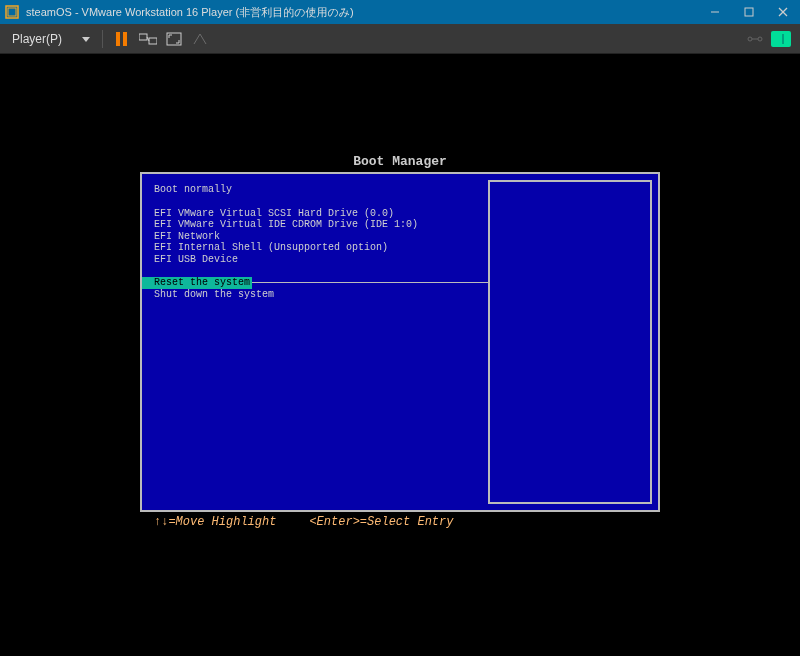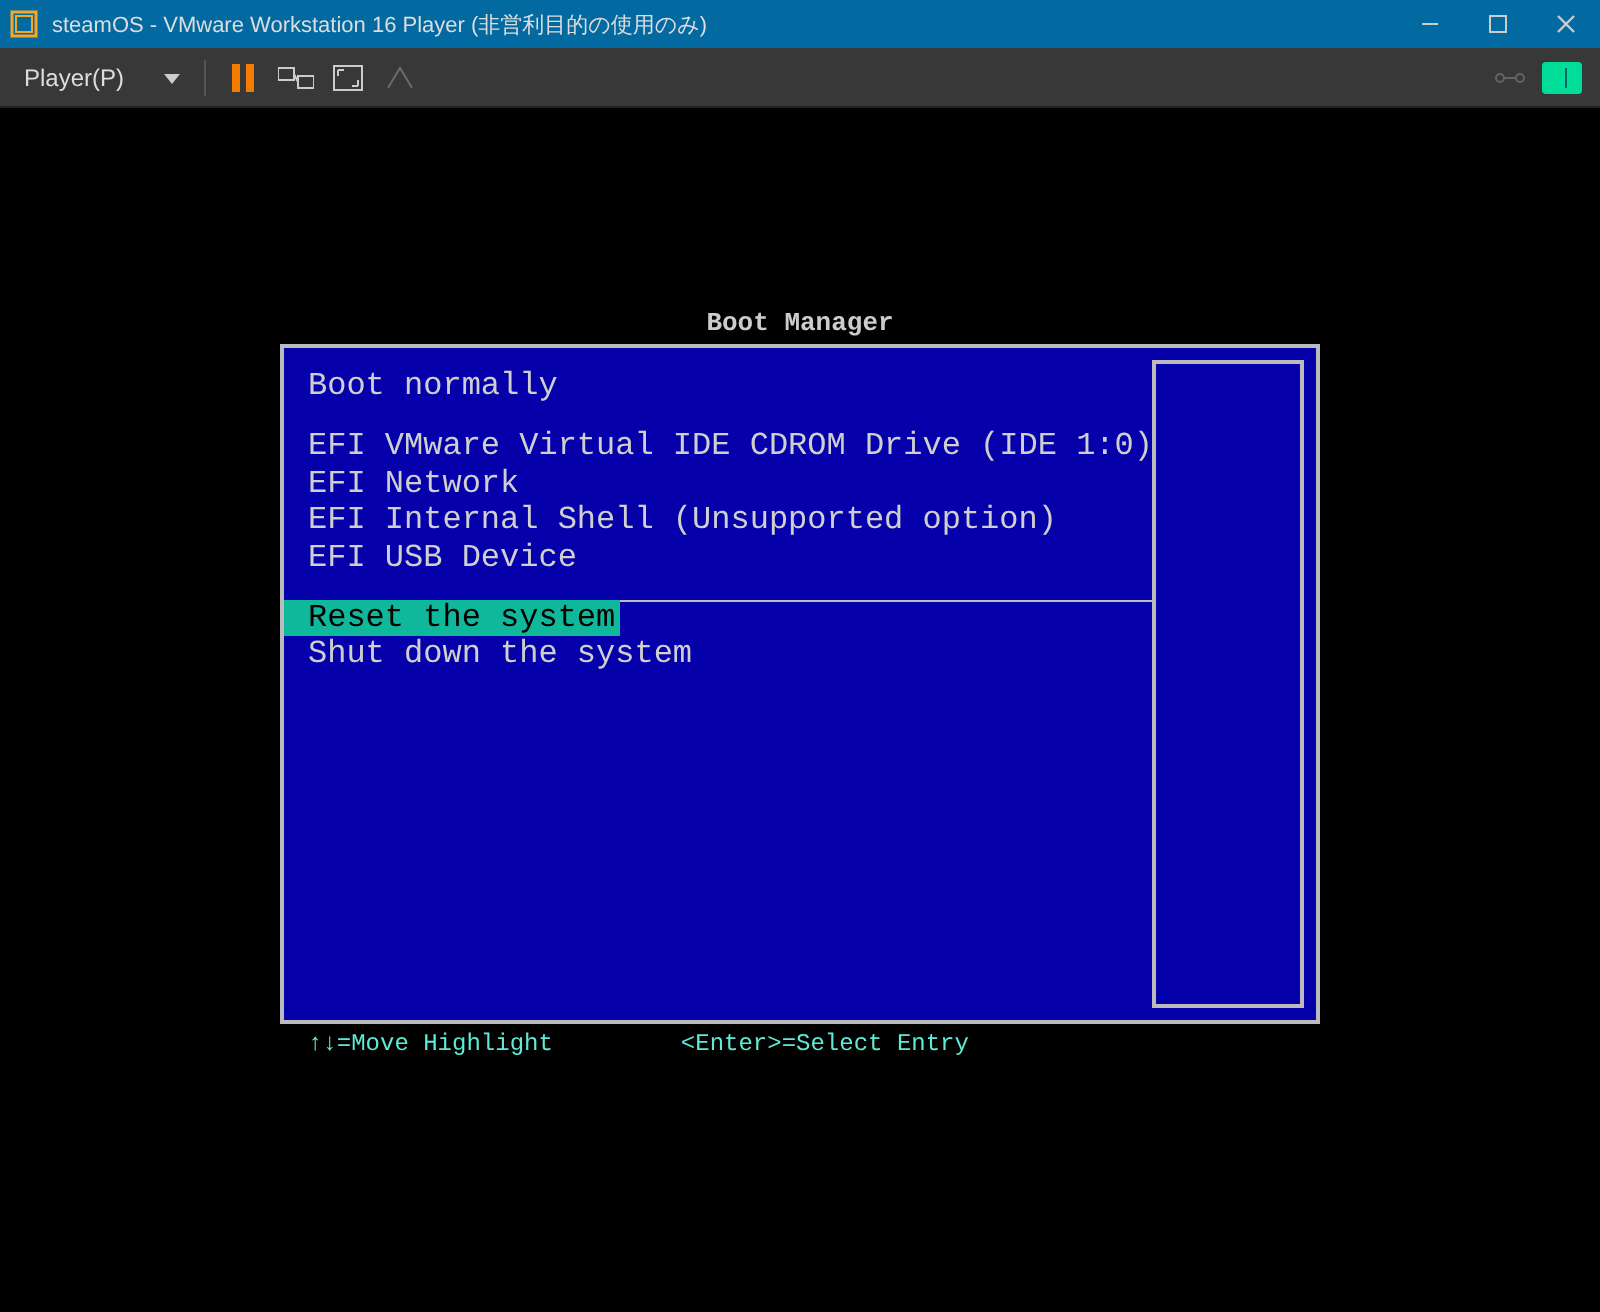--- a/index.html
+++ b/index.html
@@ -85,32 +85,32 @@
     background: #0500aa;
     border: 2px solid #bbb;
     height: 340px;
     display: flex;
     position: relative;
   }
   .boot-left {
     flex: 1 1 auto;
     padding: 10px 0 0 12px;
     font-family: "Courier New", monospace;
-    font-size: 16px;
+    font-size: 10px;
     color: #cfcfcf;
     line-height: 1.15;
   }
   .boot-left .item {
     white-space: pre;
     padding: 0 0;
   }
   .boot-left .gap { height: 12px; }
   .boot-left .selected-line {
     display: flex;
-    align-items: flex-start;
+    align-items: center;
     margin-left: -12px;
   }
   .boot-left .selected-line .sel-text {
     background: #0fb89b;
     color: #000;
     padding: 0 2px 0 12px;
     white-space: pre;
     flex: 0 0 auto;
   }
   .boot-left .selected-line .rule {
@@ -121,27 +121,28 @@
   }
   .boot-right {
     width: 164px;
     border-left: 2px solid #bbb;
     margin: 6px 6px 6px 0;
     border-top: 2px solid #bbb;
     border-right: 2px solid #bbb;
     border-bottom: 2px solid #bbb;
   }
   .boot-footer {
-    color: #5eead4;
+    color: #fdba74;
     font-family: "Courier New", monospace;
     font-size: 12px;
     margin-top: 3px;
     padding-left: 14px;
     display: flex;
-    gap: 64px;
+    gap: 33px;
+    font-style: italic;
   }
 </style>
 </head>
 <body>
 
 <div class="titlebar">
   <span class="app-icon">
     <svg width="14" height="14" viewBox="0 0 14 14">
         <rect x="1" y="1" width="12" height="12" fill="none" stroke="#f5a623" stroke-width="1.5"></rect>
         <rect x="3" y="3" width="8" height="8" fill="none" stroke="#f5a623" stroke-width="1"></rect>
@@ -220,20 +221,21 @@
   </div>
 </div>
 
 <div class="vm-screen">
   <div class="boot-wrap">
     <div class="boot-title">Boot Manager</div>
     <div class="boot-panel">
       <div class="boot-left" id="boot-left">
           <div class="item">Boot normally</div>
           <div class="gap"></div>
+          <div class="item">EFI VMware Virtual SCSI Hard Drive (0.0)</div>
           <div class="item">EFI VMware Virtual IDE CDROM Drive (IDE 1:0)</div>
           <div class="item">EFI Network</div>
           <div class="item">EFI Internal Shell (Unsupported option)</div>
           <div class="item">EFI USB Device</div>
           <div class="gap"></div>
           <div class="selected-line">
             <span class="sel-text">Reset the system</span>
             <span class="rule"></span>
           </div>
           <div class="item">Shut down the system</div>

